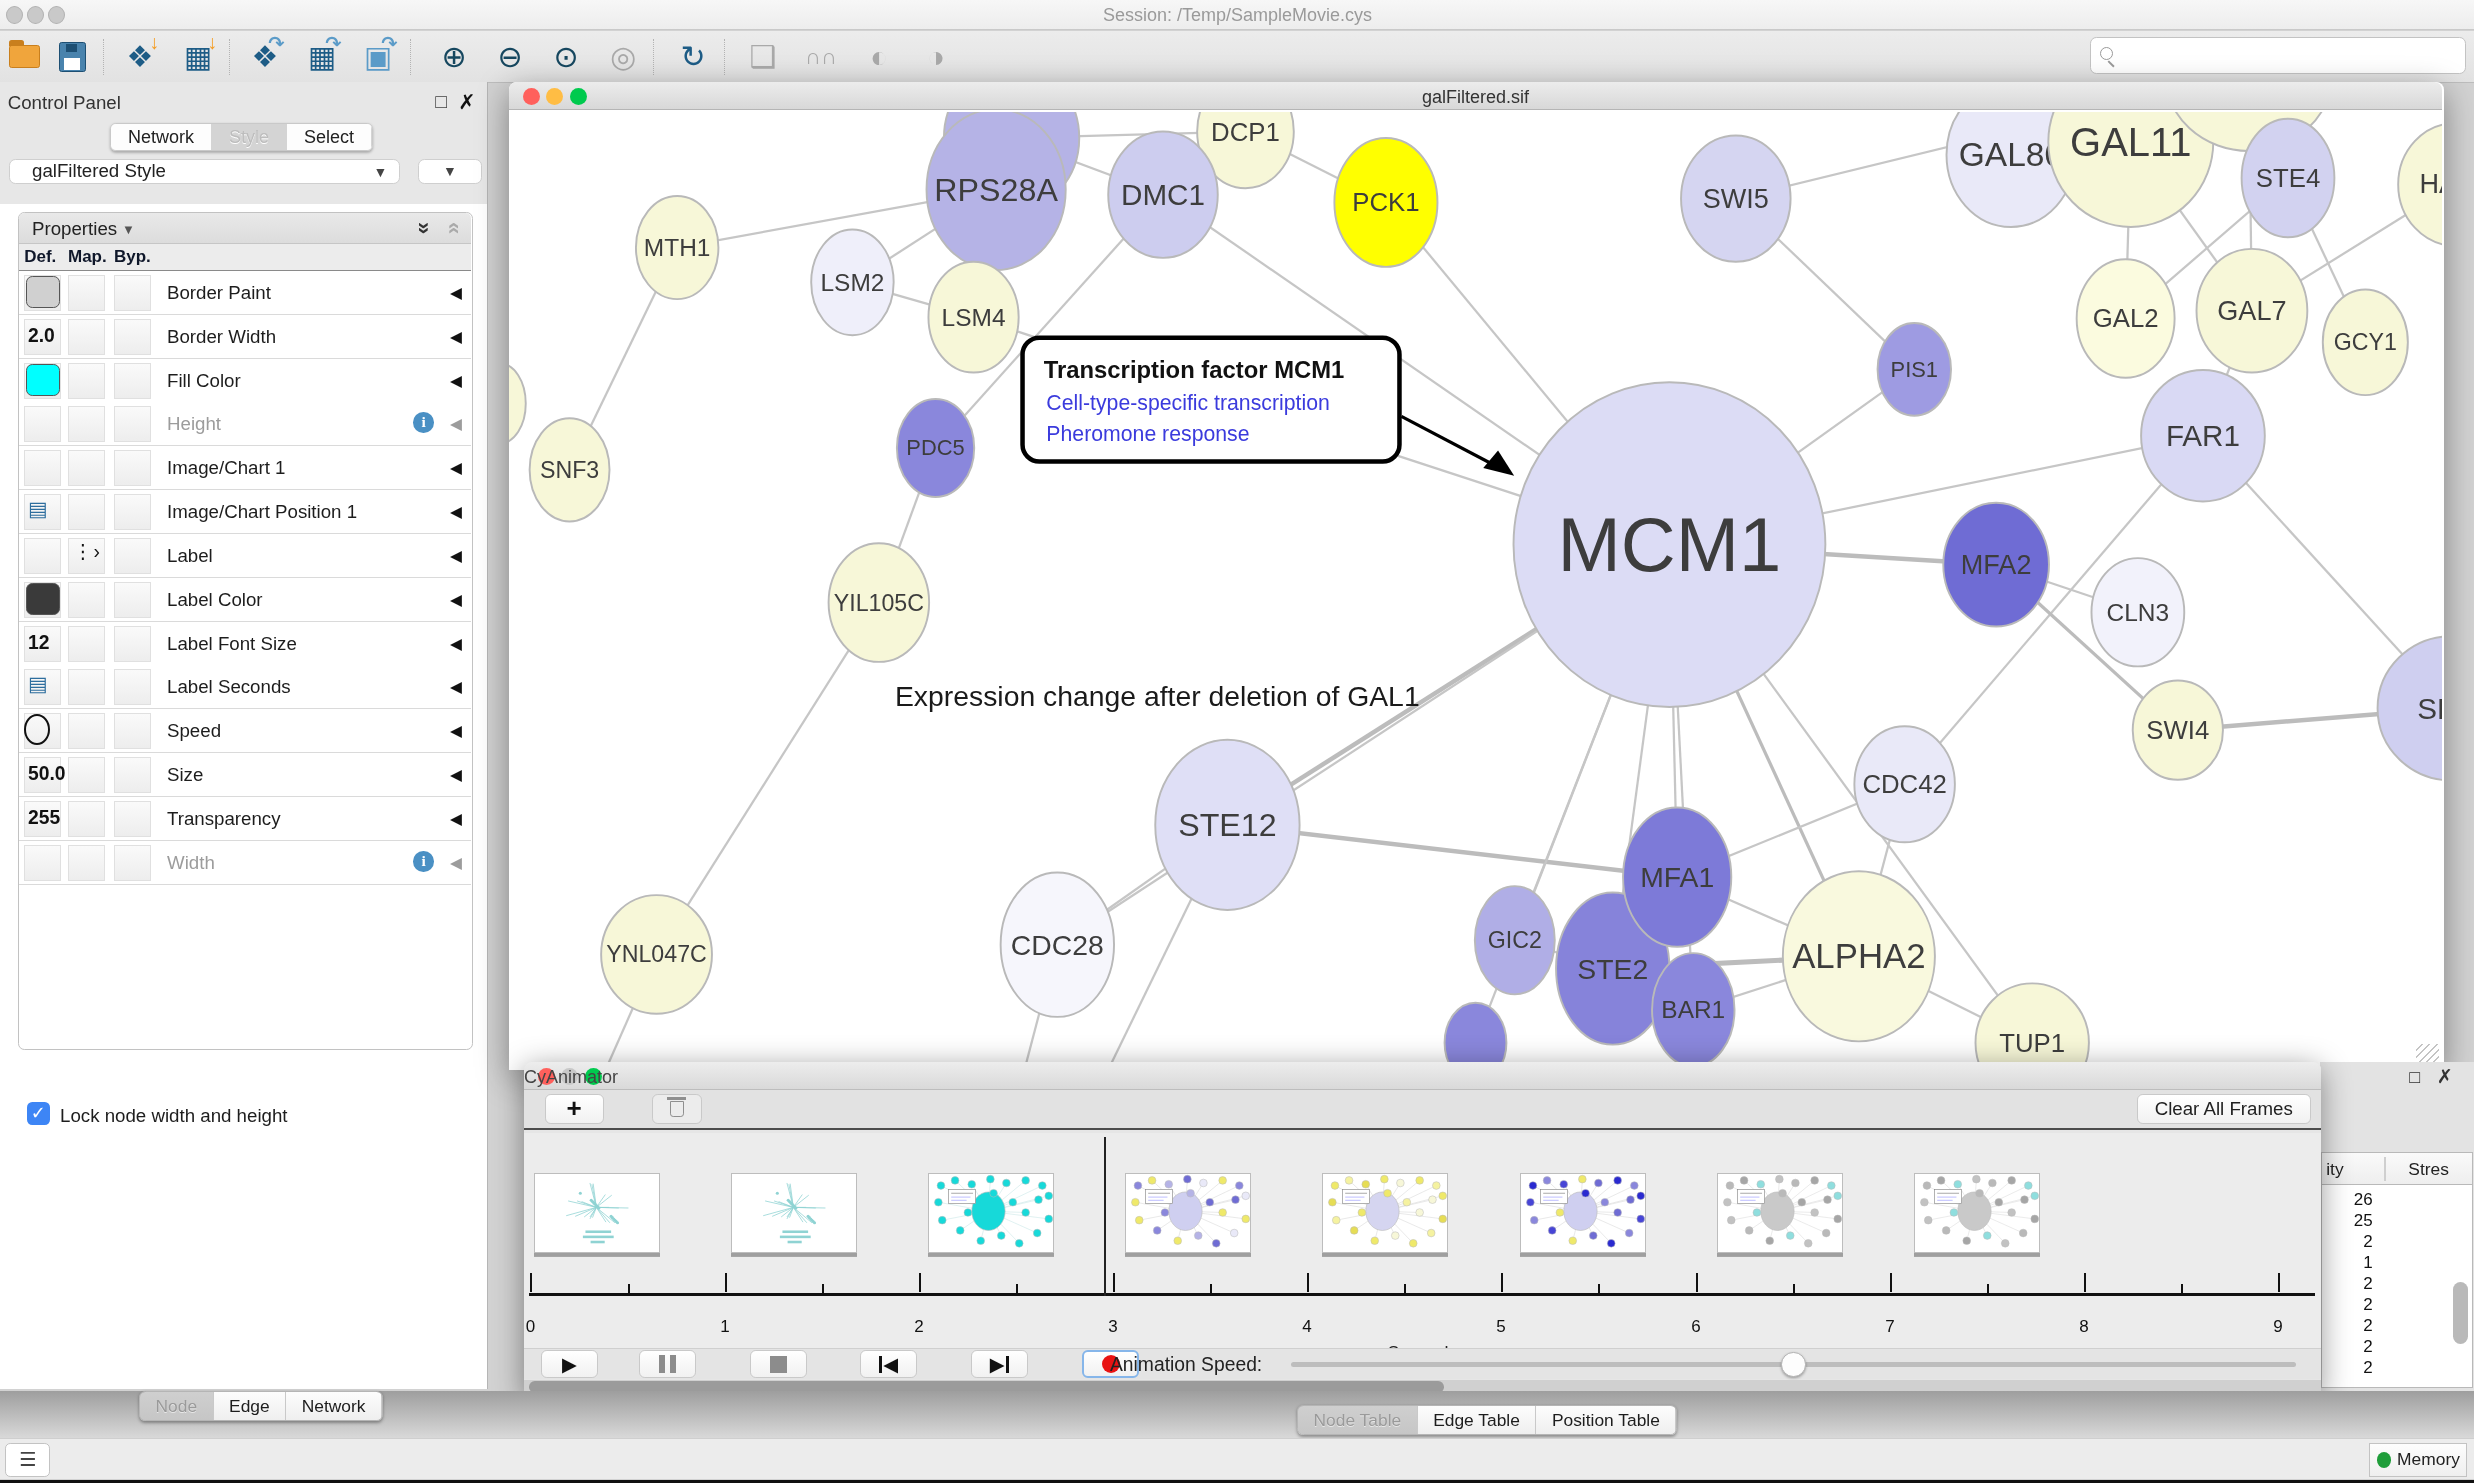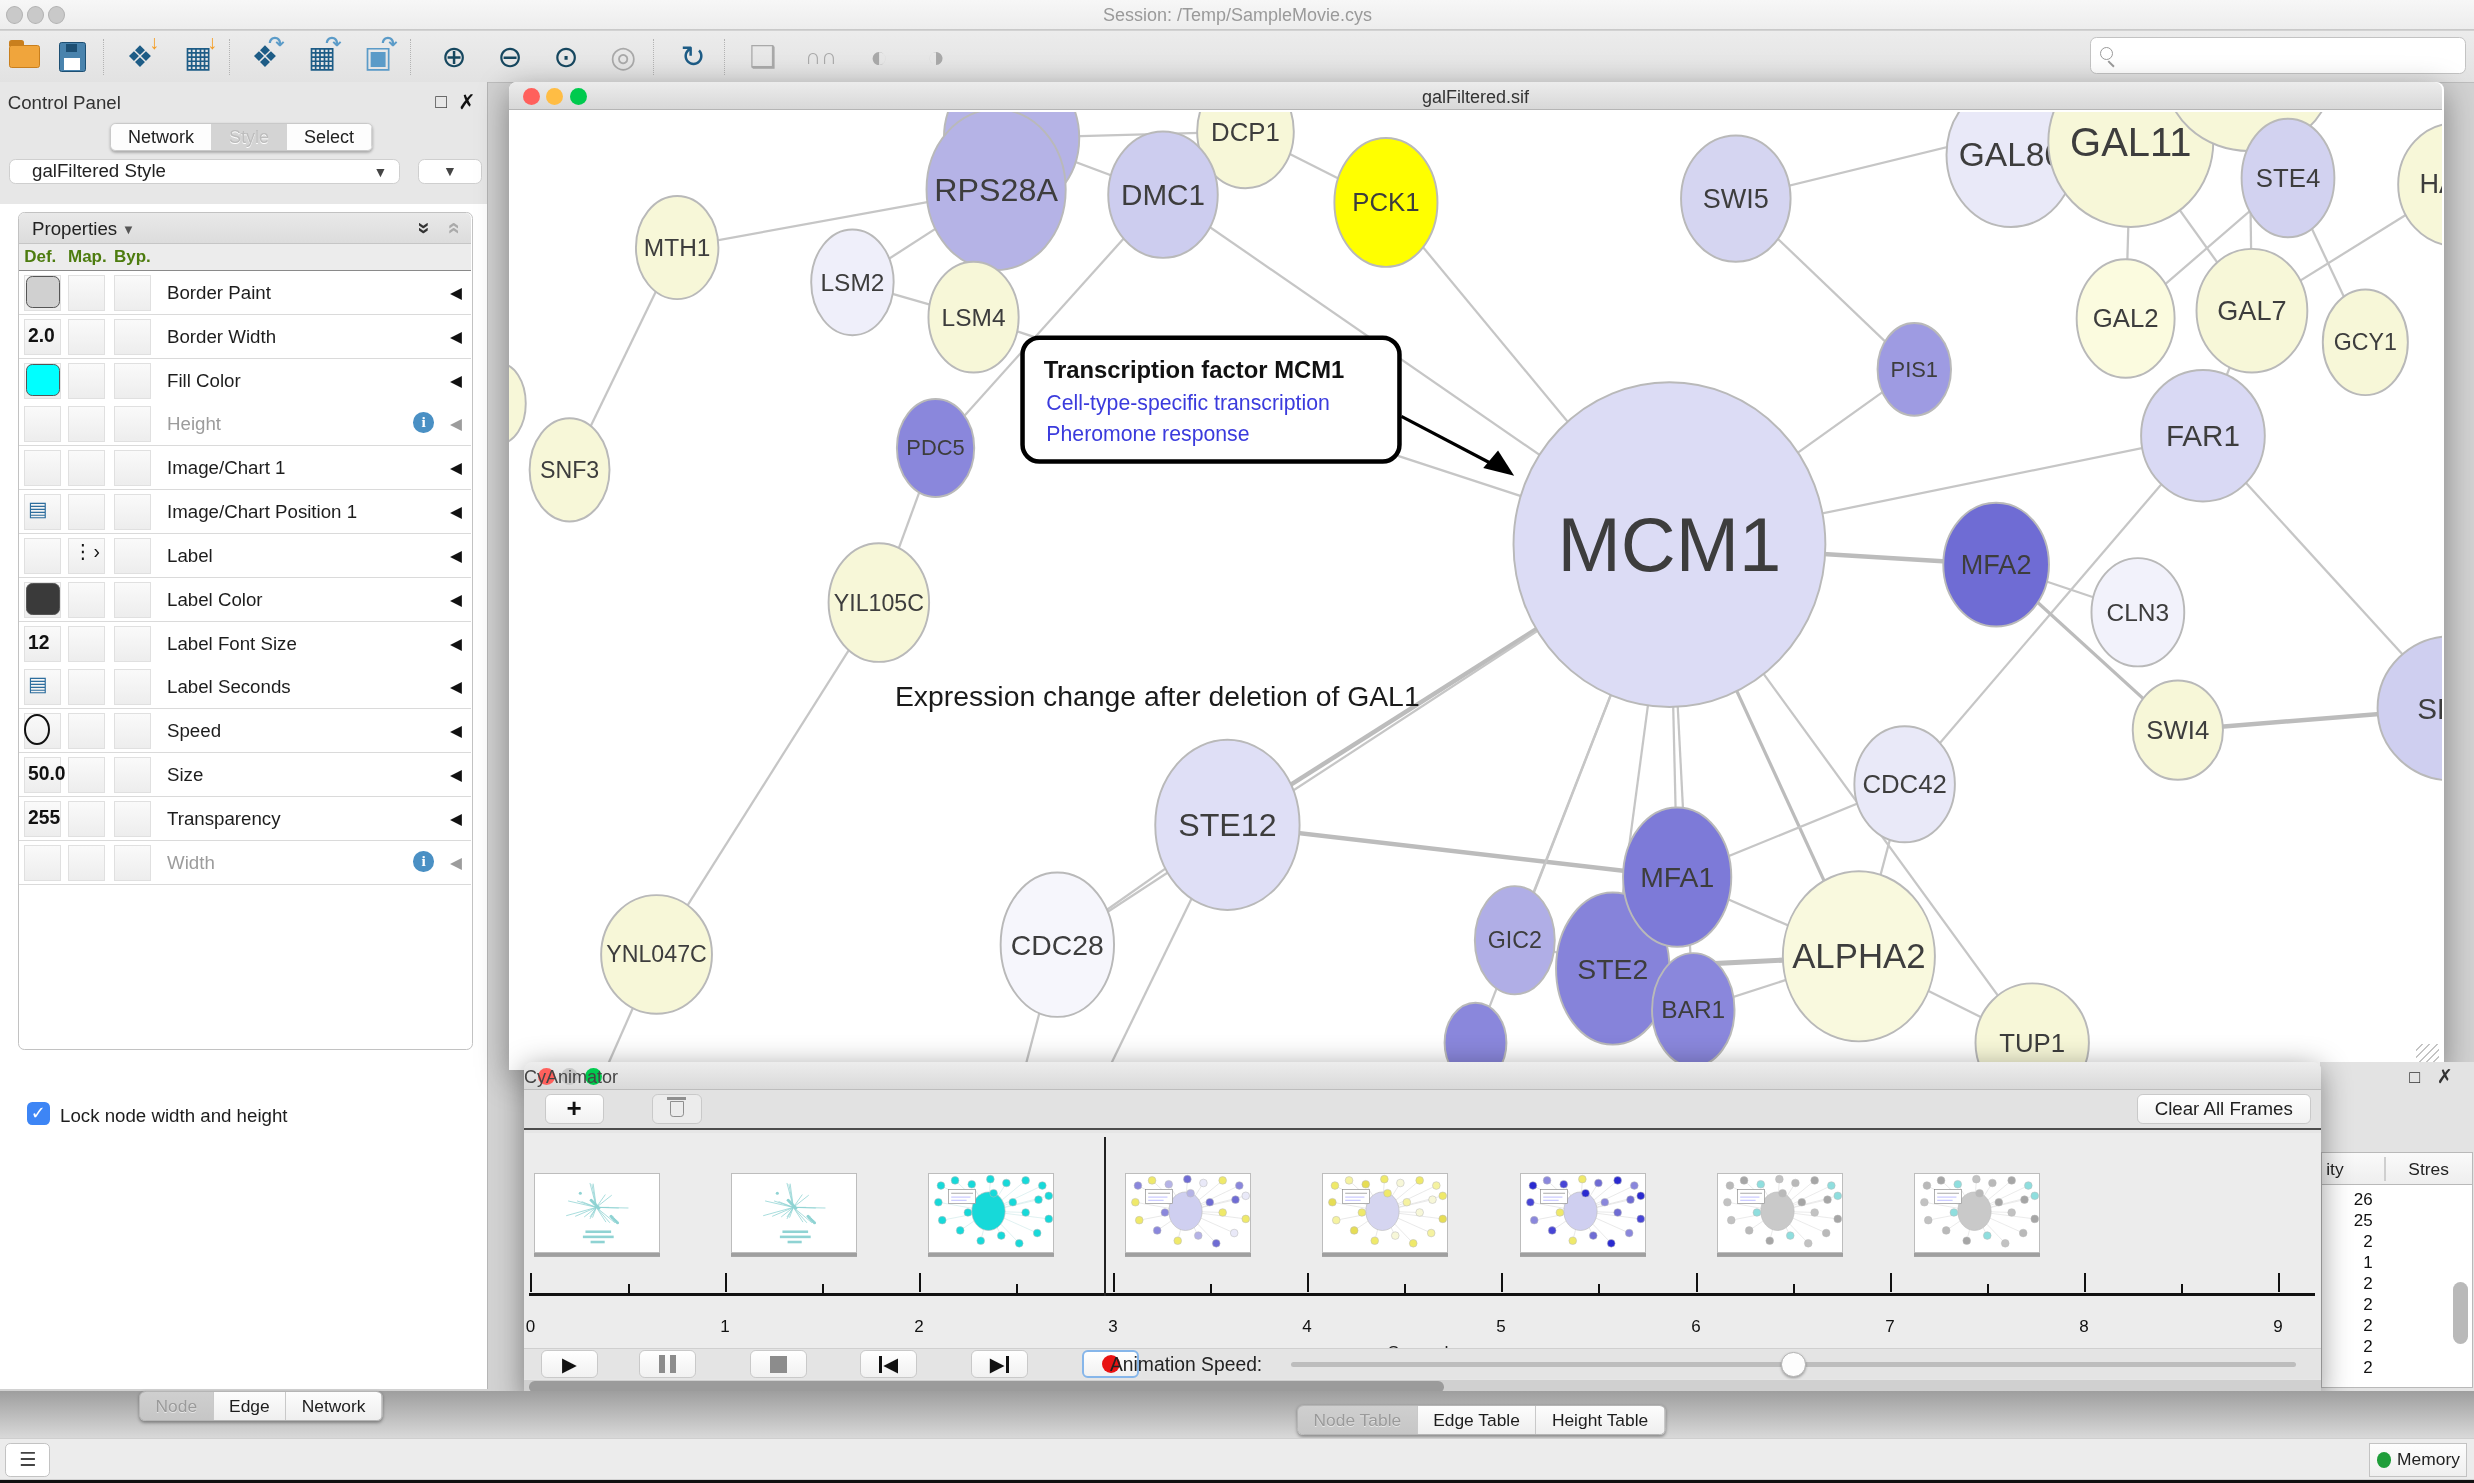--- a/index.html
+++ b/index.html
@@ -38,21 +38,21 @@
   .style-select { position:absolute; left:9px; top:77px; width:391px; height:24.5px; background:#fff; border:1.3px solid #cfcfcf; border-radius:6.4px; font-size:18.7px; color:#222; line-height:22px; padding-left:22px; }
   .style-select .dd { position:absolute; right:11.6px; top:1.3px; font-size:14px; color:#444; }
   .style-menu-btn { position:absolute; left:418px; top:77px; width:64px; height:24.5px; background:#fff; border:1.3px solid #cfcfcf; border-radius:6.4px; text-align:center; font-size:14px; color:#444; line-height:22px; }
   .cp-white { position:absolute; left:0; top:122px; width:487px; height:1185px; background:#fff; }
   .props-box { position:absolute; left:18px; top:7.7px; width:455px; height:838px; border:1.3px solid #c2c2c2; border-radius:6.4px; background:#fff;padding-left:26px; }
   .props-head { position:absolute; left:0; top:0; width:452px; height:31px; background:linear-gradient(#e9e9e9,#dcdcdc); border-radius:5.2px 5.2px 0 0; border-bottom:0.6px solid #c6c6c6; }
   .props-head .t { position:absolute; left:13px; top:5.2px; font-size:18.7px; color:#222; }
   .props-head .caret { position:absolute; left:103px; top:9px; font-size:13px; color:#555; }
   .chev { position:absolute; top:2.6px; font-size:22px; font-weight:bold; transform:rotate(90deg); }
   .cols { position:absolute; left:0; top:31px; width:452px; height:27px; background:#ececec; border-bottom:1.3px solid #8a8a8a; }
-  .cols span { position:absolute; top:3.2px; font-size:17px; font-weight:bold; color:#4d7c0f; }
+  .cols span { position:absolute; top:3.2px; font-size:17px; font-weight:bold; color:#0f172a; }
   .prow { position:absolute; left:0; width:452px; height:44px; border-bottom:0.6px solid #dadada; background:#fff; }
   .pcell { position:absolute; top:3.9px; width:37px; height:36px; background:linear-gradient(#fafafa,#ededed); border:0.6px solid #e0e0e0; }
   .pswatch { position:absolute; top:5.8px; width:34px; height:32px; border:1.3px solid #555; border-radius:6.4px; }
   .pval { position:absolute; top:10.3px; font-size:19.3px; font-weight:bold; color:#111; }
   .plabel { position:absolute; left:148px; top:11px; font-size:18.7px; color:#1d1d1d; }
   .parrow { position:absolute; right:9px; top:13px; font-size:15.5px; color:#111; }
   .pinfo { position:absolute; right:37px; top:10.3px; width:20.6px; height:20.6px; border-radius:50%; background:#4a90c4; color:#fff; text-align:center; font-size:15.5px; font-weight:bold; font-family:"Liberation Serif",serif; line-height:20.6px; }
   .pellipse { position:absolute; left:5.2px; top:5.2px; width:26px; height:31px; border:2.6px solid #111; border-radius:50%; }
   .ppos { position:absolute; left:9px; top:7.7px; font-size:20.6px; color:#2e6e9e; }
   .ppass { position:absolute; left:6.4px; top:6.4px; font-size:19.3px; color:#111; letter-spacing:1.3px; }
@@ -1047,21 +1047,21 @@
 
   <div class="bottom-band">
     <div class="seg-group" style="left:139px;top:0px" id="cp-bottom-tabs">
         <span class="seg dim">Node</span>
         <span class="seg">Edge</span>
         <span class="seg">Network</span>
       </div>
     <div class="seg-group" style="left:1297px;top:14px" id="south-tabs">
         <span class="seg dim">Node Table</span>
         <span class="seg">Edge Table</span>
-        <span class="seg">Height Table</span>
+        <span class="seg">Position Table</span>
       </div>
   </div>
 
   <div class="status-bar">
     <div class="console-btn">☰</div>
     <div class="memory-btn">
       <span class="dot"></span>
       <span>Memory</span>
     </div>
   </div>

